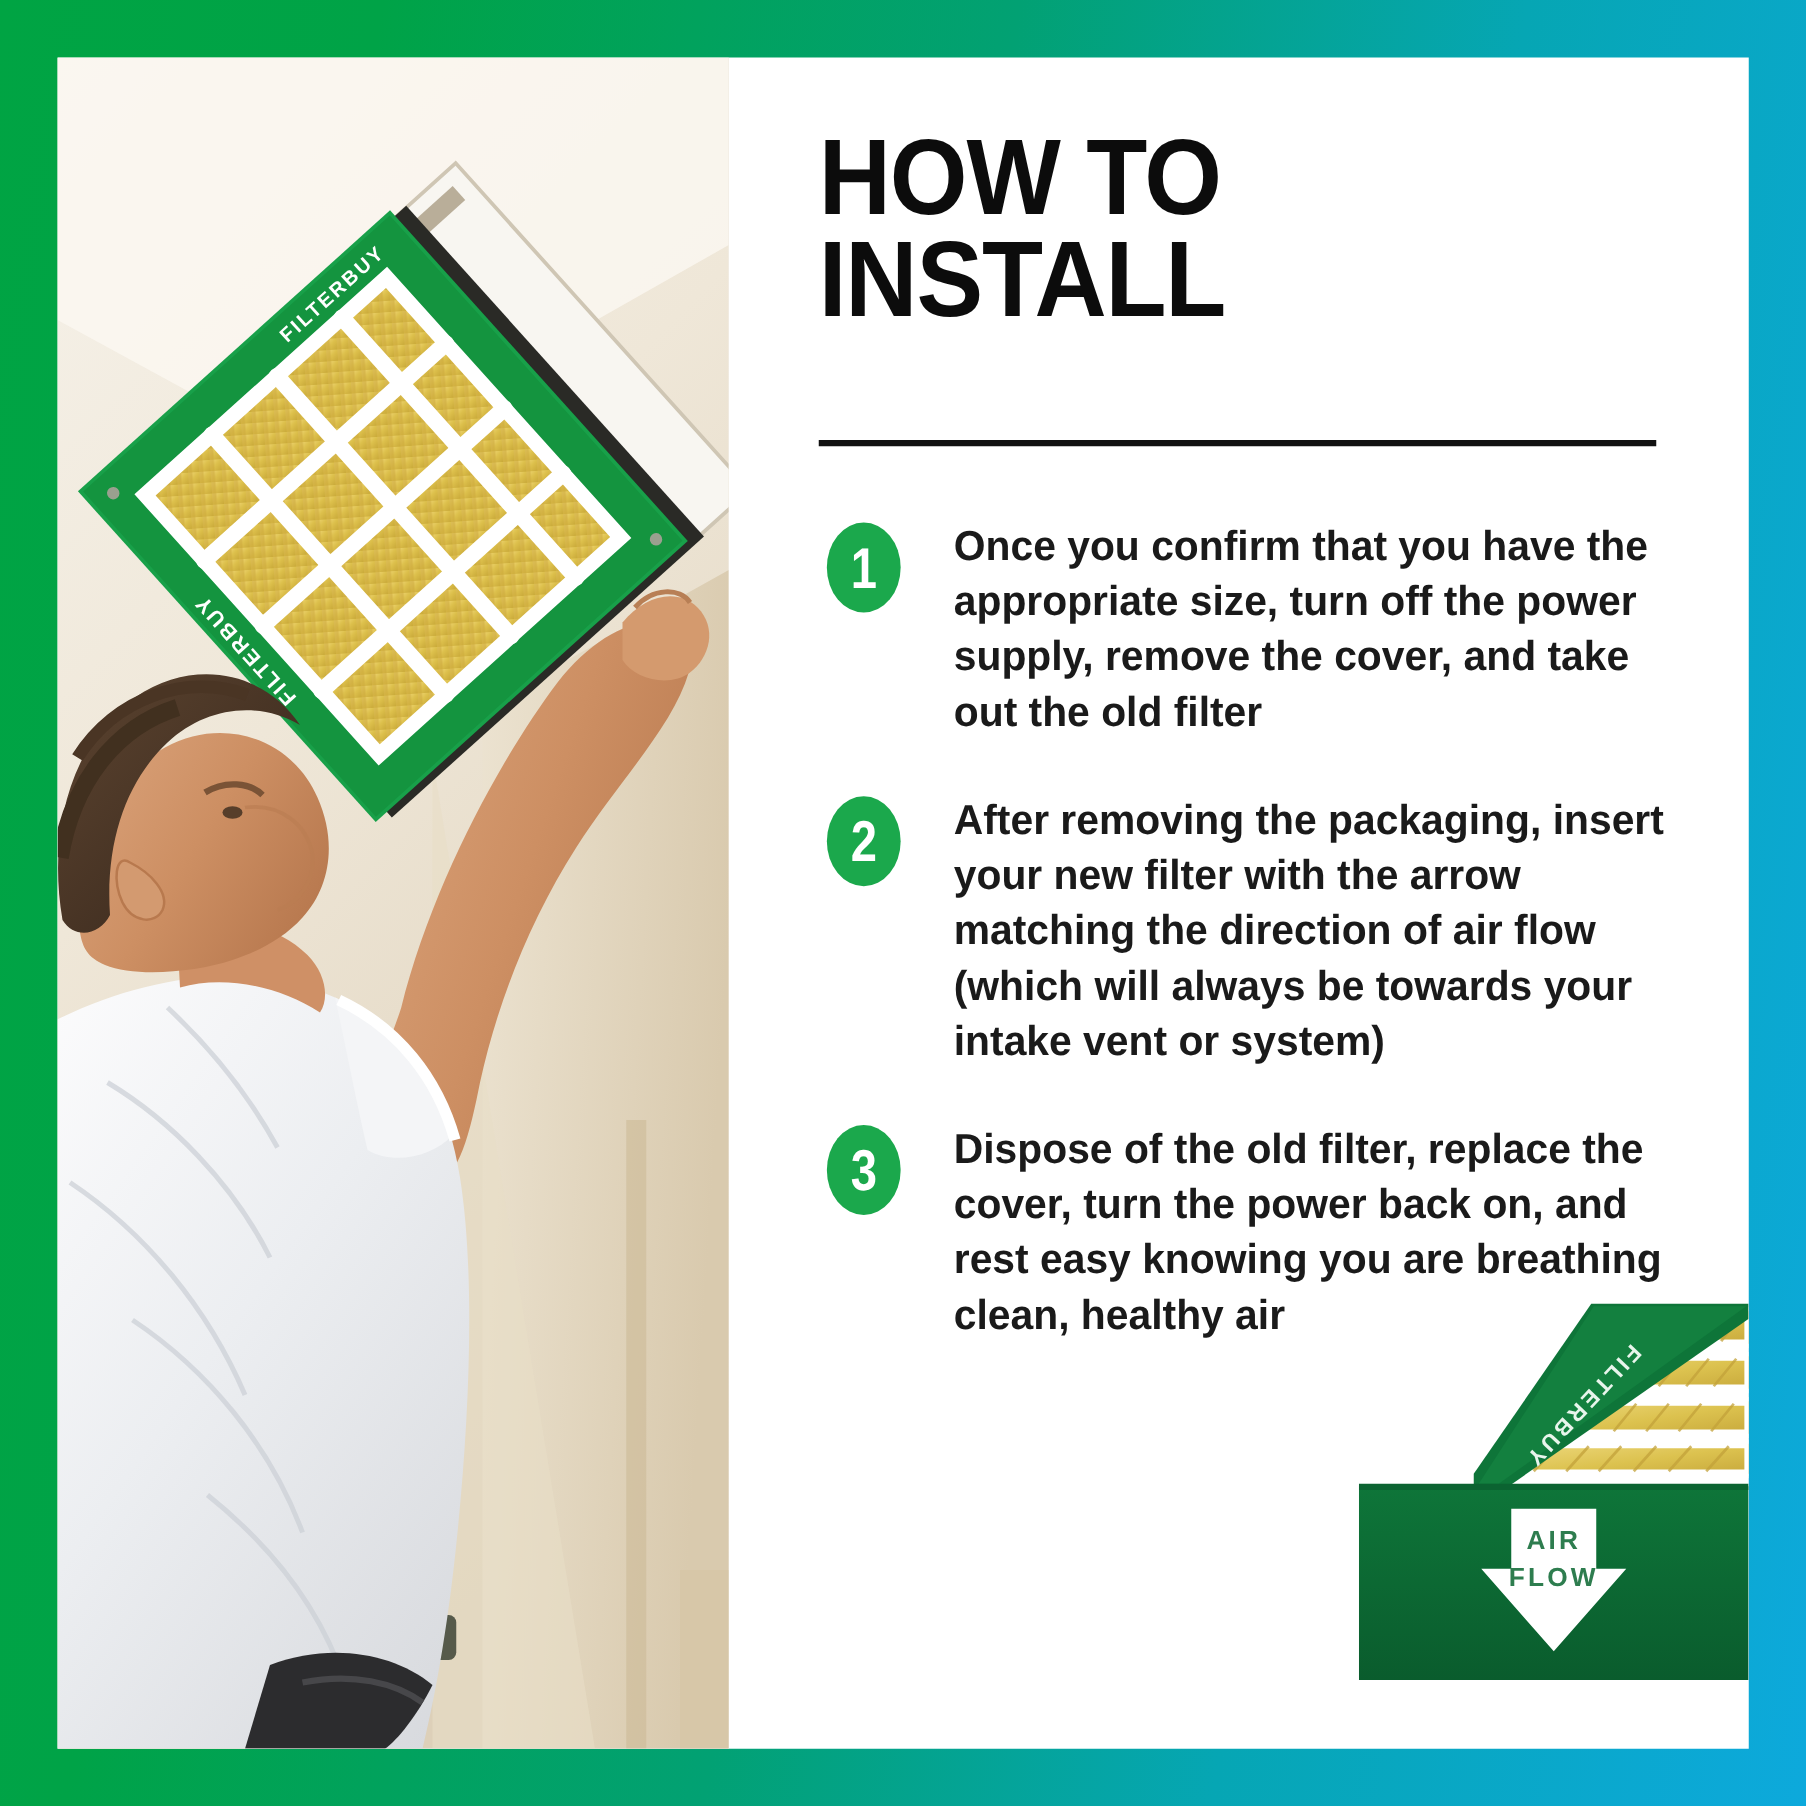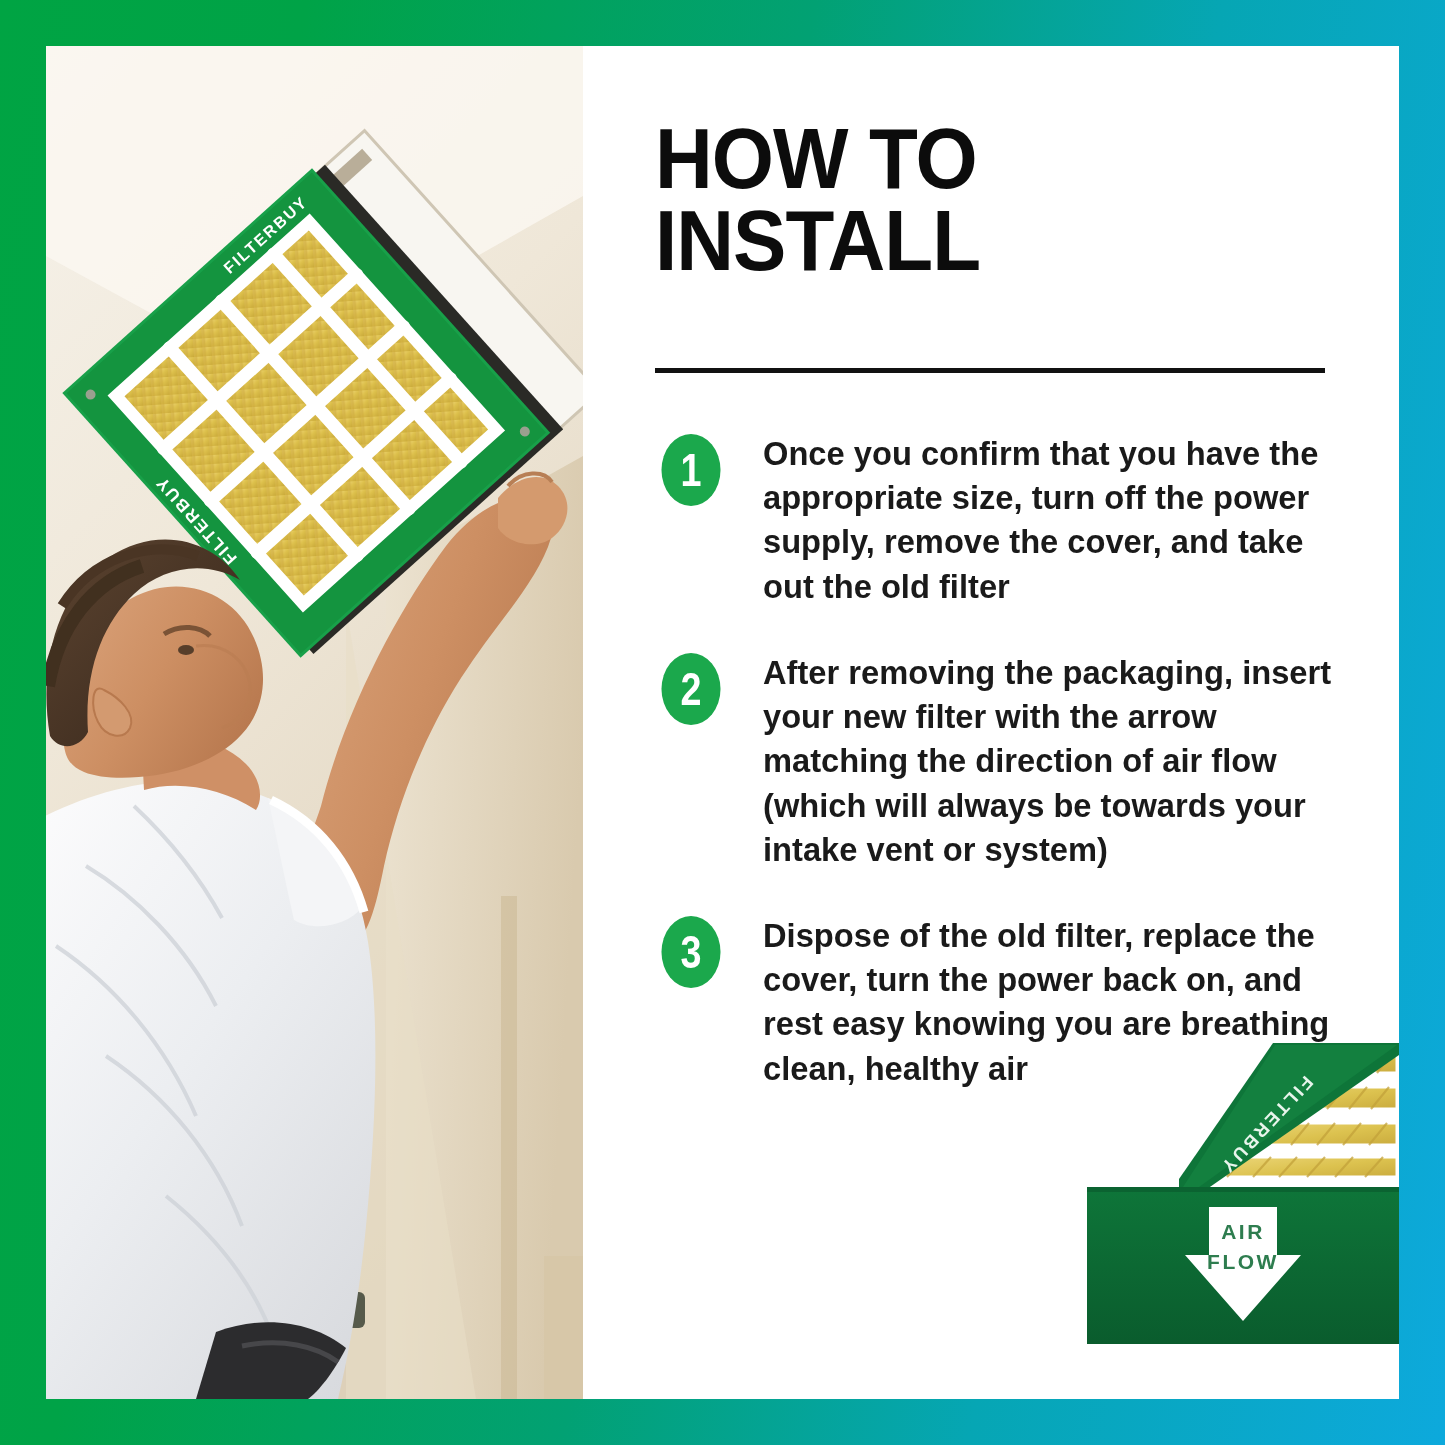--- a/index.html
+++ b/index.html
@@ -30,21 +30,21 @@
     left:0px; top:0px;
     width:537px; height:1353px;
     overflow:hidden;
     background:#efeae2;
   }
   .photo-svg { display:block; width:537px; height:1353px; }
 
   
   .content {
     position:absolute;
-    left:609px; top:16px;
+    left:609px; top:0px;
     width:744px; height:1353px;
   }
   .title {
     position:absolute;
     left:0px; top:56px;
     width:700px;
     font-family:"Liberation Sans Narrow","Liberation Sans",sans-serif;
     font-weight:bold;
     font-size:86px;
     line-height:0.95;

